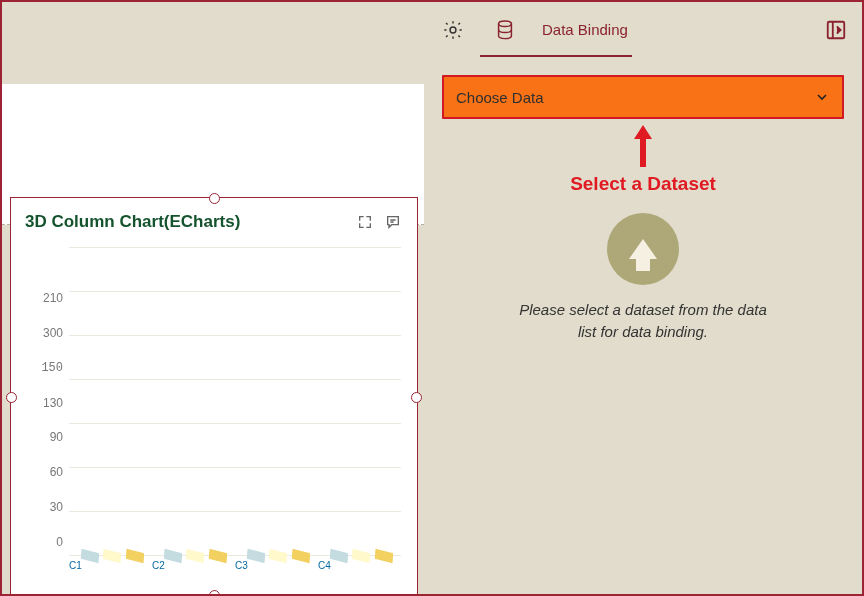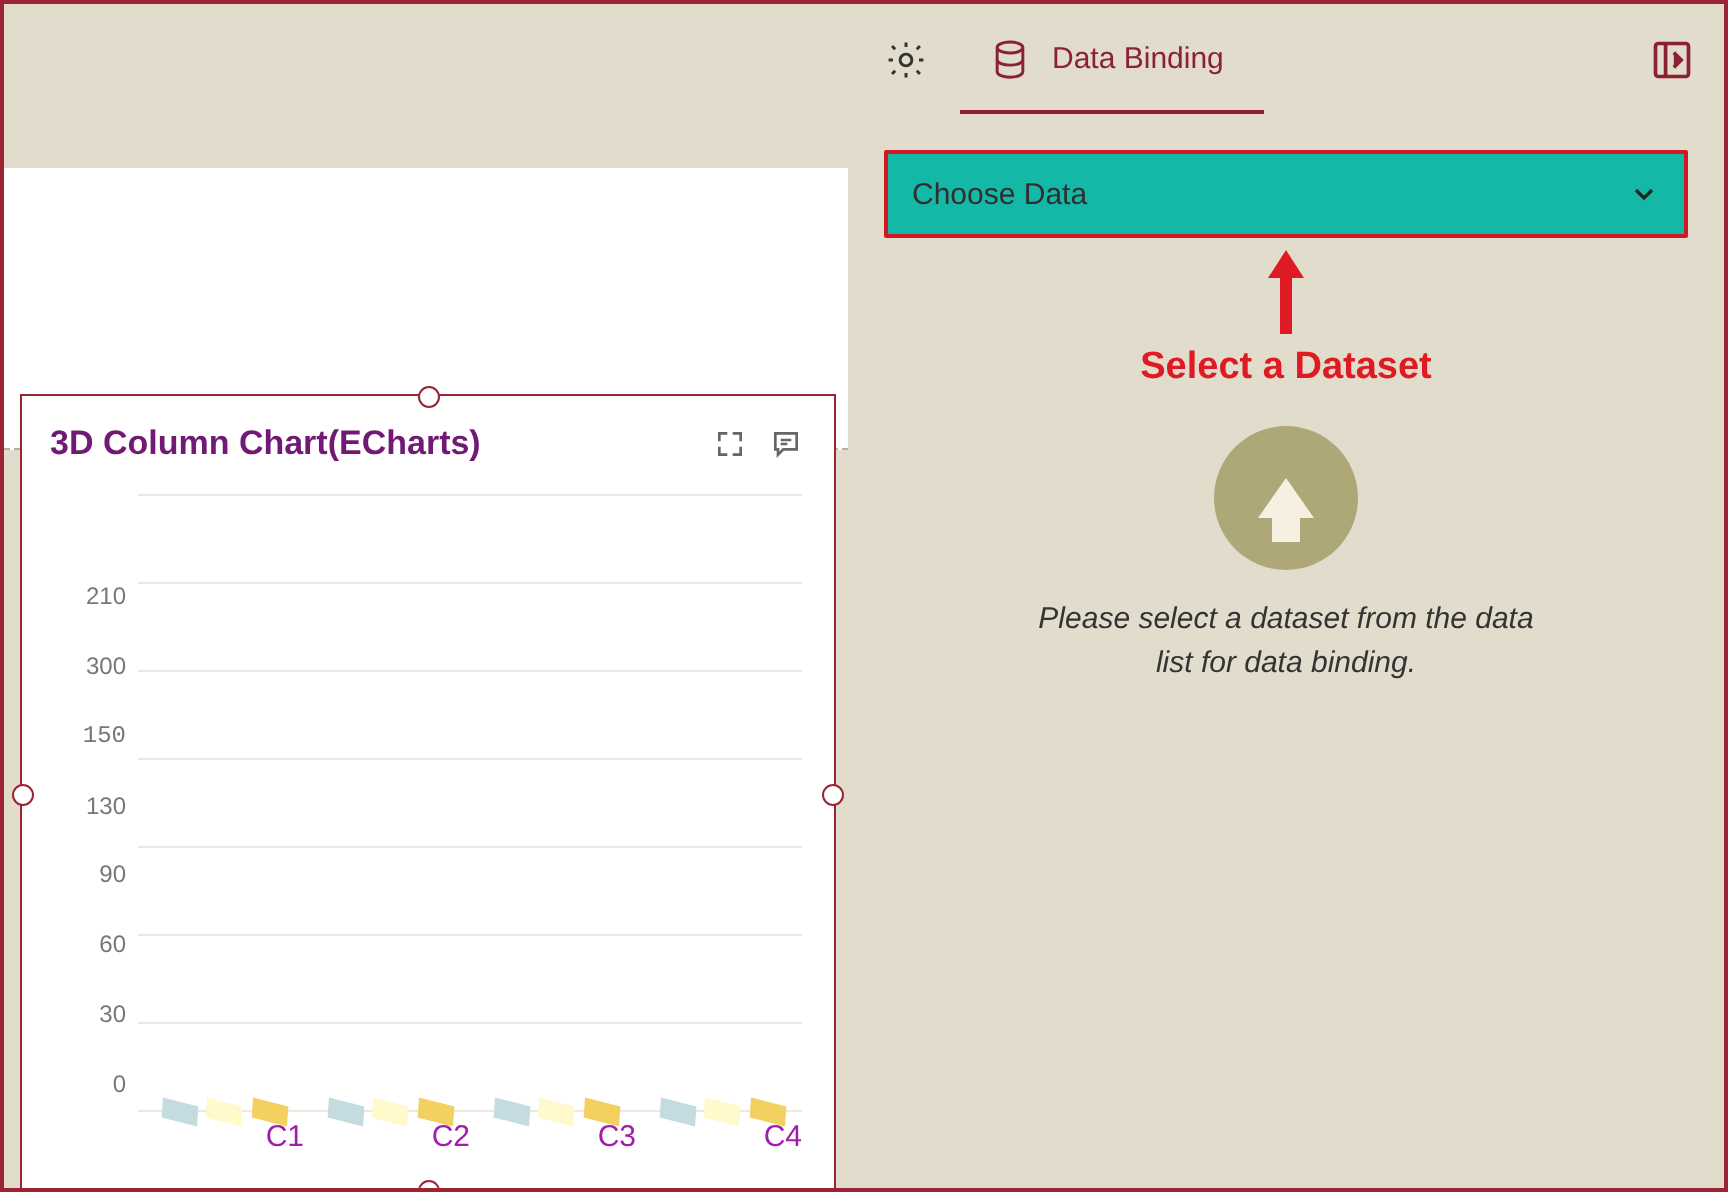--- a/index.html
+++ b/index.html
@@ -6,47 +6,47 @@
 .frame{width:864px;height:596px;border:2px solid #9c2334;box-sizing:border-box;color:#3a3a3a;background:#e1dccb;position:relative;overflow:hidden}
 .topbar{height:55px;display:flex;align-items:center;justify-content:flex-end;padding:0 15px;position:relative}
 .topbar .nav{display:flex;align-items:center;margin-right:auto;margin-left:410px}
 .tab-btn{display:inline-flex;align-items:center;height:55px;padding:0 15px;cursor:pointer;color:#8a2231;font-size:15px}
 .tab-btn.active{position:relative}
 .tab-underline{position:absolute;bottom:0;left:478px;width:152px;height:2px;background:#8a2231}
 .collapse-btn{display:flex;align-items:center;justify-content:center;cursor:pointer}
 .main{display:flex;height:calc(100% - 55px)}
 .left{flex:0 0 422px;position:relative}
 .right{flex:1;padding:18px 18px 0 18px;box-sizing:border-box}
-.select-wrap{position:relative;border:2px solid #d11823;background:#14b8a6;height:40px;display:flex;align-items:center;padding:0 12px;cursor:pointer;border-radius:1px}
+.select-wrap{position:relative;border:2px solid #d11823;background:#f97316;height:40px;display:flex;align-items:center;padding:0 12px;cursor:pointer;border-radius:1px}
 .select-text{flex:1;color:#2f2f2f;font-size:15px}
 .select-chevron{display:flex}
 .arrow-wrap{display:flex;justify-content:center;margin-top:6px;color:#d11823}
 .callout{text-align:center;color:#e01a22;font-weight:700;font-size:19px;margin-top:6px}
 .placeholder-circle{width:72px;height:72px;border-radius:50%;background:#aea879;margin:18px auto 0;display:flex;align-items:center;justify-content:center}
 .placeholder-arrow{width:0;height:0;border-left:14px solid transparent;border-right:14px solid transparent;border-bottom:20px solid #f5f0e1;position:relative}
 .placeholder-arrow::after{content:"";position:absolute;left:-7px;top:18px;width:14px;height:14px;background:#f5f0e1}
 .instr{text-align:center;color:#333;font-style:italic;font-size:15px;margin:14px auto 0;max-width:260px;line-height:1.45}
 .canvas-band{position:absolute;top:27px;left:0;right:0;height:140px;background:#fff;border-bottom:1px dashed #b5b1a4}
 .widget{position:absolute;top:140px;left:8px;width:406px;height:398px;background:#fff;border:1px solid #9a2534}
 .sel-handle{position:absolute;width:9px;height:9px;border-radius:50%;background:#fff;border:1px solid #9a2534}
 .sh-t{top:-5px;left:calc(50% - 5px)}
 .sh-b{bottom:-5px;left:calc(50% - 5px)}
 .sh-l{left:-5px;top:calc(50% - 5px)}
 .sh-r{right:-5px;top:calc(50% - 5px)}
 .widget-head{display:flex;align-items:center;justify-content:space-between;padding:14px 14px 0 14px}
-.widget-title{font-size:17px;font-weight:600;color:#701a75}
+.widget-title{font-size:17px;font-weight:600;color:#14532d}
 .widget-actions{display:flex;gap:8px}
 .wact{width:20px;height:18px;display:flex;align-items:center;justify-content:center;color:#666;cursor:pointer}
 .chart{position:absolute;left:14px;right:10px;top:50px;bottom:14px}
 .plot{position:absolute;left:44px;right:6px;bottom:26px;top:0}
 .yaxis{position:absolute;left:0;width:44px;top:50px;bottom:40px}
 .ytick{position:absolute;right:6px;font-size:12px;color:#777;transform:translateY(50%);bottom:0}
 .grid-line{position:absolute;left:0;right:0;height:0;border-top:1px solid #eceade}
 .xaxis{position:absolute;left:44px;right:6px;bottom:0;height:22px;display:flex}
-.xlabel{flex:1;text-align:right;font-size:15px;color:#a21caf}
+.xlabel{flex:1;text-align:left;font-size:10px;color:#0369a1}
 .cat{position:absolute;bottom:0;display:flex;align-items:flex-end;gap:4px}
 .bar{width:20px;position:relative;transform:skewX(-4deg)}
 .bar::after{content:"";position:absolute;top:-5px;left:2px;right:-2px;height:10px;transform:skewY(14deg);background:inherit;filter:brightness(1.07)}
 .s1{background:#b7cdd1}
 .s2{background:#f2e9bf}
 .s3{background:#e2c35a}
 </style>
 </head>
 <body>
 
@@ -58,21 +58,21 @@
             <circle cx="12" cy="12" r="3.2"></circle>
             <path d="M12 2.5v2.4M12 19.1v2.4M4.4 4.4l1.7 1.7M17.9 17.9l1.7 1.7M2.5 12h2.4M19.1 12h2.4M4.4 19.6l1.7-1.7M17.9 6.1l1.7-1.7"></path>
           </svg>
       </span>
       <span class="tab-btn active">
         <svg width="22" height="22" viewBox="0 0 24 24" fill="none" stroke="#8a2231" stroke-width="1.6">
             <ellipse cx="12" cy="5.2" rx="7" ry="3"></ellipse>
             <path d="M5 5.2v6.6c0 1.7 3.1 3 7 3s7-1.3 7-3V5.2"></path>
             <path d="M5 11.8v6.6c0 1.7 3.1 3 7 3s7-1.3 7-3v-6.6"></path>
           </svg>
-        <span style="margin-left:10px">Data Binding</span>
+        <span style="margin-left:26px">Data Binding</span>
       </span>
     </div>
     <span class="collapse-btn">
       <svg width="22" height="22" viewBox="0 0 24 24" fill="none" stroke="#8a2231" stroke-width="2">
           <rect x="3" y="3" width="18" height="18" rx="1.5"></rect>
           <path d="M8.5 3v18"></path>
           <path d="M13 8l4 4-4 4" fill="#8a2231"></path>
         </svg>
     </span>
     <div class="tab-underline"></div>

